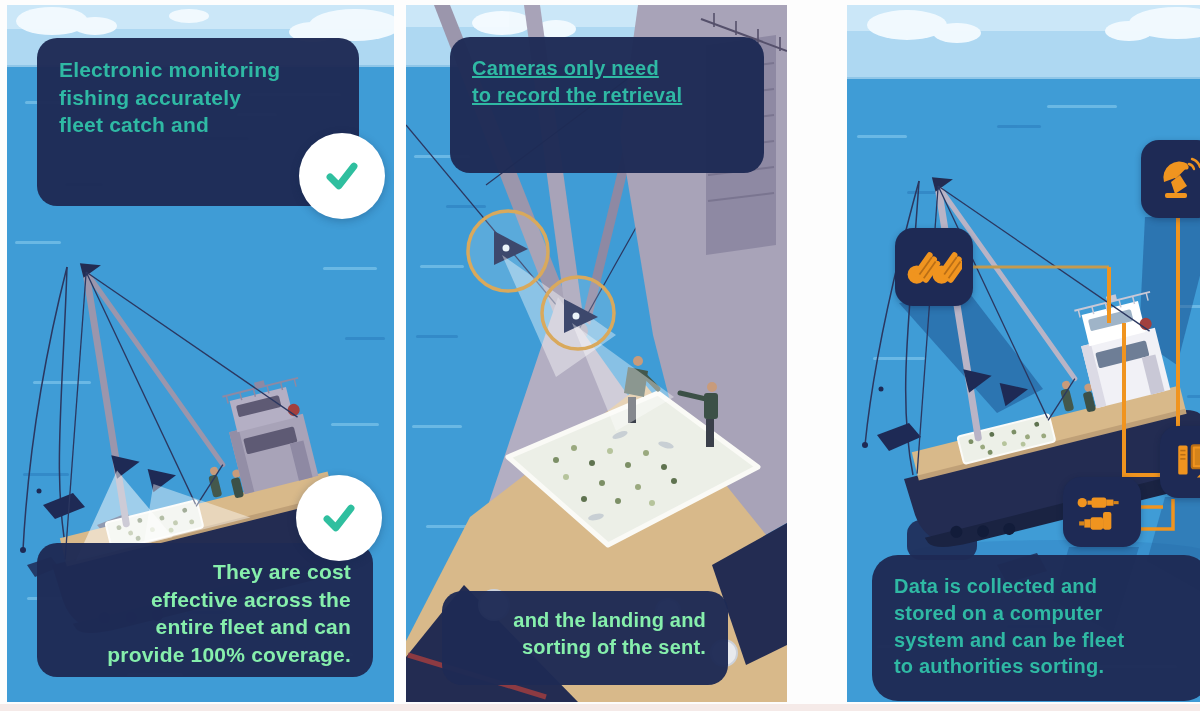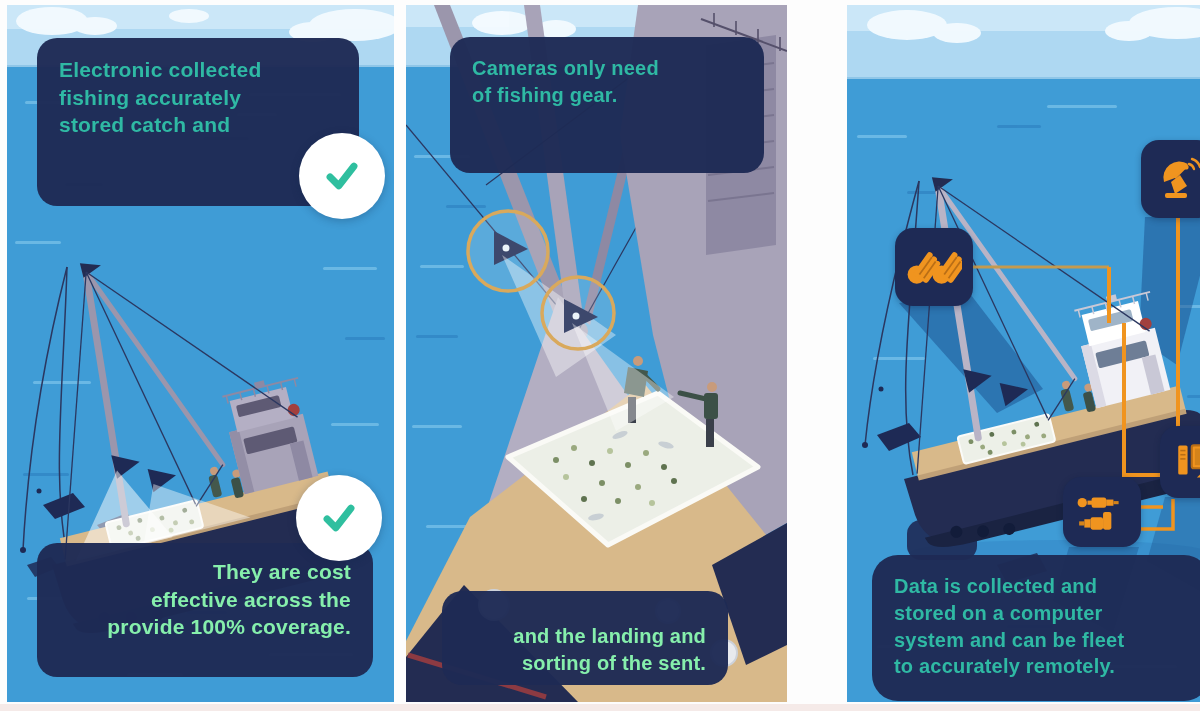--- a/index.html
+++ b/index.html
@@ -153,33 +153,34 @@
           <polygon points="162,452 188,465 162,476"></polygon>
         </g>
         <g fill="#FFFFFF">
           <polygon points="132,446 70,524 170,524" opacity=".5"></polygon>
           <polygon points="164,468 140,524 250,524" opacity=".42"></polygon>
         </g>
       </g>
     </svg>
 
     <div class="textbox teal" style="left:30px;top:33px;width:322px;height:168px;">
-      <div class="line">Electronic collected</div>
+      <div class="line">Electronic monitoring</div>
       <div class="line">fishing accurately</div>
-      <div class="line">stored catch and</div>
+      <div class="line">fleet catch and</div>
     </div>
     <div class="check" style="left:292px;top:128px;">
       <svg width="52" height="52" viewBox="0 0 48 48">
         <path d="M13 25 L21 33 L35 15" fill="none" stroke="#2FBF9F" stroke-width="6.5" stroke-linecap="round" stroke-linejoin="round"></path>
       </svg>
     </div>
 
     <div class="textbox white" style="left:30px;top:538px;width:336px;height:134px;padding-top:15px;">
       <div class="line">They are cost</div>
       <div class="line">effective across the</div>
+      <div class="line">entire fleet and can</div>
       <div class="line">provide 100% coverage.</div>
     </div>
     <div class="check" style="left:289px;top:470px;">
       <svg width="52" height="52" viewBox="0 0 48 48">
         <path d="M13 25 L21 33 L35 15" fill="none" stroke="#2FBF9F" stroke-width="6.5" stroke-linecap="round" stroke-linejoin="round"></path>
       </svg>
     </div>
   </section>
 
   <section class="panel" id="panel-middle">
@@ -283,25 +284,25 @@
         <g>
           <polygon points="158,294 192,312 158,328" fill="#1E2A55"></polygon>
           <circle cx="170" cy="311" r="3.5" fill="#E8F2F8"></circle>
           <polygon points="166,318 268,392 210,426" fill="#FFFFFF" opacity=".38"></polygon>
         </g>
         <circle cx="102" cy="246" r="40" fill="rgba(255,255,255,.14)" stroke="#D9A95C" stroke-width="3.5"></circle>
         <circle cx="172" cy="308" r="36" fill="rgba(255,255,255,.14)" stroke="#D9A95C" stroke-width="3.5"></circle>
       </g>
     </svg>
 
-    <div class="textbox teal fs20" style="left:44px;top:32px;width:314px;height:136px;">
+    <div class="textbox teal fs20" style="left:44px;top:32px;width:314px;height:136px;text-decoration:underline;">
       <div class="line">Cameras only need</div>
-      <div class="line">of fishing gear.</div>
-    </div>
-    <div class="textbox white fs20" style="left:36px;top:586px;width:286px;height:94px;padding-top:32px;">
+      <div class="line">to record the retrieval</div>
+    </div>
+    <div class="textbox white fs20" style="left:36px;top:586px;width:286px;height:94px;padding-top:16px;">
       <div class="line">and the landing and</div>
       <div class="line">sorting of the sent.</div>
     </div>
   </section>
 
   <section class="panel" id="panel-right">
     <svg class="scene" viewBox="0 0 392 697" preserveAspectRatio="none">
       <g>
         <rect x="0" y="0" width="392" height="76" fill="#AED8F2"></rect>
         <rect x="0" y="0" width="392" height="26" fill="#CBE7F8"></rect>
@@ -488,18 +489,18 @@
         <rect x="9" y="29" width="6" height="8" fill="#F0941F"></rect>
         <rect x="15" y="27" width="12" height="12" rx="2" fill="#F0941F"></rect>
         <rect x="27" y="22" width="8" height="17" rx="2" fill="#F0941F"></rect>
       </svg>
     </div>
 
     <div class="textbox teal fs20 r26" style="left:25px;top:550px;width:338px;height:146px;">
       <div class="line">Data is collected and</div>
       <div class="line">stored on a computer</div>
       <div class="line">system and can be fleet</div>
-      <div class="line">to accurately remotely.</div>
+      <div class="line">to authorities sorting.</div>
     </div>
   </section>
 
   <div class="bottom-strip"></div>
 </div>
 
 </body></html>

